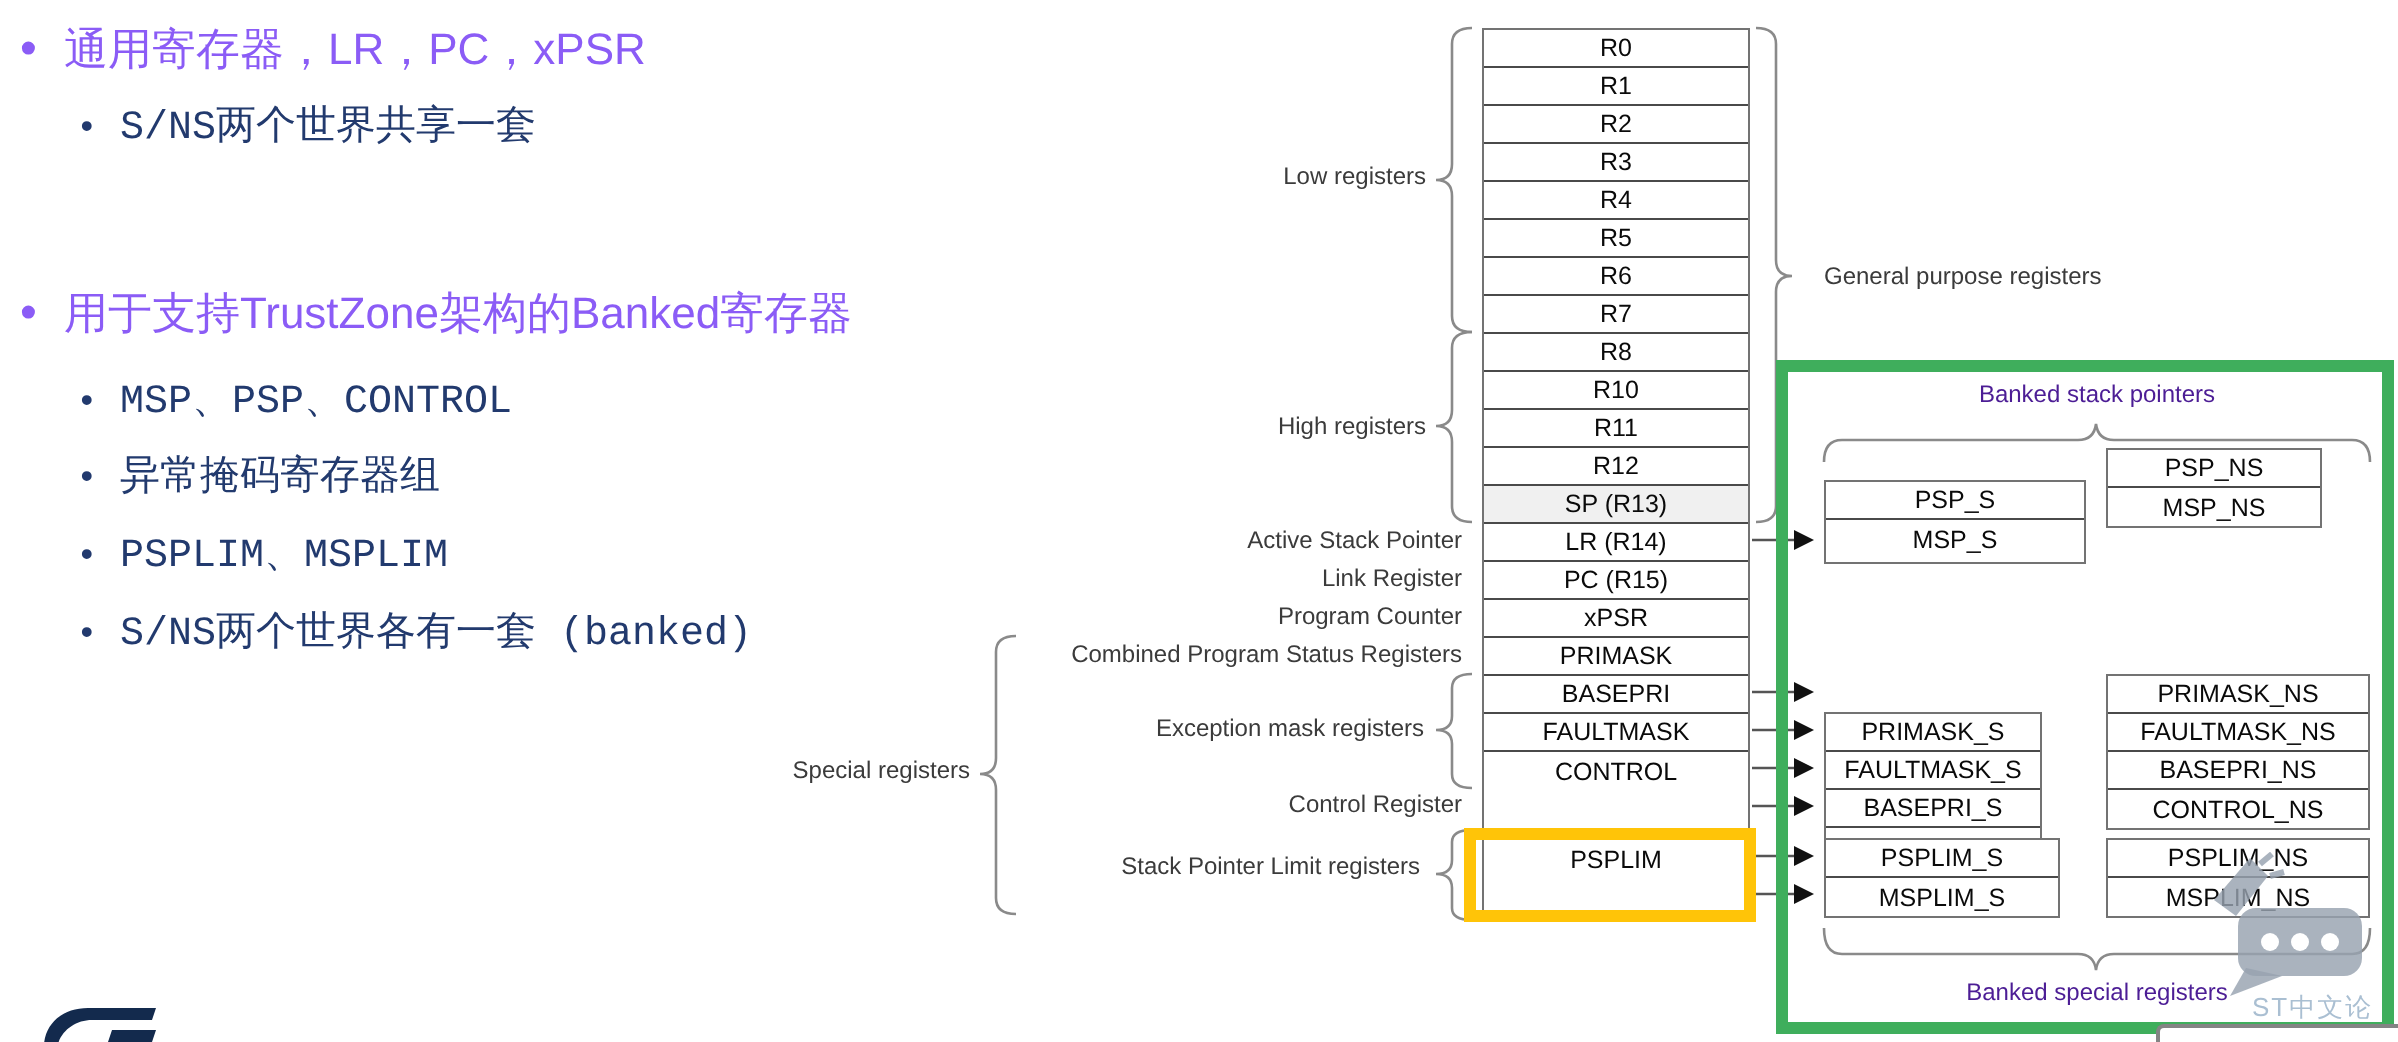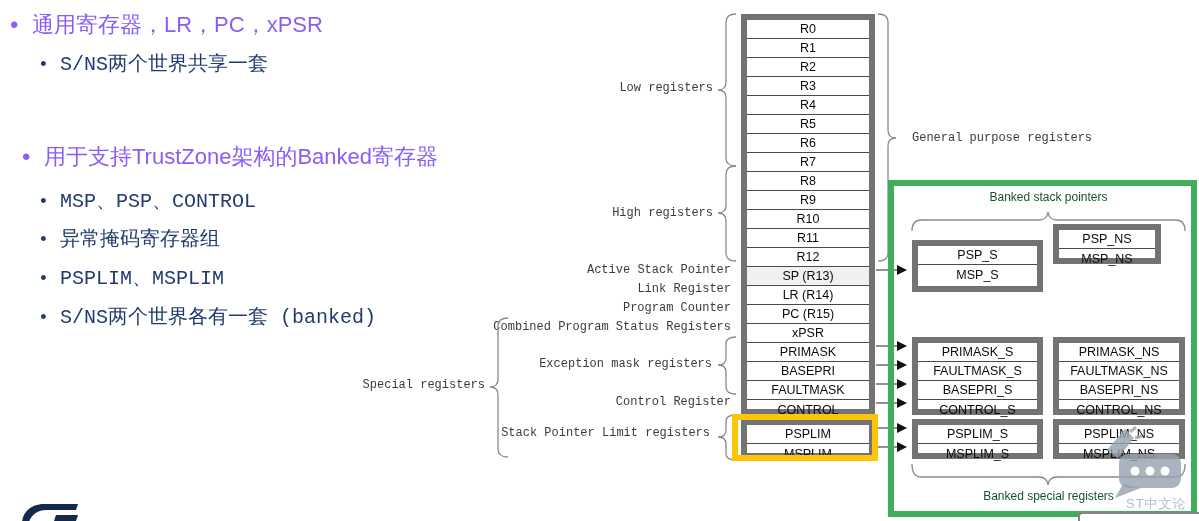--- a/index.html
+++ b/index.html
@@ -10,30 +10,30 @@
   }
   
   .bullet{position:absolute;display:flex;align-items:flex-start;white-space:nowrap;}
   .bullet.main{color:#8b5cf6;font-size:22px;line-height:34px;}
   .bullet.sub{color:#223a6e;font-size:20px;line-height:26px;font-family:Liberation Mono, monospace;}
   .bullet .dot{flex:0 0 auto;}
   .bullet.main .dot{width:22px;font-size:24px;}
   .bullet.sub .dot{width:22px;font-size:18px;}
   .bullet .dot::before{content:"\2022";}
   
-  .grp{position:absolute;border:6px solid #737373;background:#fff;box-sizing:border-box;z-index:2;}
+  .grp{position:absolute;border:1px solid #737373;background:#fff;box-sizing:border-box;z-index:2;}
   .row{height:19px;box-sizing:border-box;border-bottom:1px solid #4a4a4a;
        display:flex;align-items:center;justify-content:center;
        font-size:12.5px;color:#0a0a0a;}
   .grp .row:last-child{border-bottom:none;text-align:right;}
   .row.shaded{background:#f0f0f0;}
   
-  .dlabel{position:absolute;font-size:12px;color:#3b3b3b;white-space:nowrap;height:16px;line-height:16px;z-index:2;font-family:Liberation Mono, monospace;}
+  .dlabel{position:absolute;font-size:12px;color:#3b3b3b;white-space:nowrap;height:16px;line-height:16px;z-index:2;}
   .dlabel.r{text-align:right;}
-  .ctitle{position:absolute;font-size:12px;color:#14532d;text-align:center;z-index:2;}
+  .ctitle{position:absolute;font-size:12px;color:#4c1d95;text-align:center;z-index:2;}
   
   .hlbox{position:absolute;box-sizing:border-box;background:transparent;z-index:5;pointer-events:none;}
   #greenBox{left:888px;top:180px;width:309px;height:337px;border:6px solid #3fae5c;}
   #yellowBox{left:732px;top:414px;width:146px;height:47px;border:6px solid #ffc408;}
   
   #lines{position:absolute;left:0;top:0;z-index:3;pointer-events:none;}
   
   #wmicon{position:absolute;left:1103px;top:426px;z-index:8;pointer-events:none;}
   #wmtext{position:absolute;left:1126px;top:495px;font-size:13px;color:#aabfd2;z-index:8;letter-spacing:1px;}
   
@@ -46,21 +46,21 @@
 
 <div class="bullet main" style="left:10px;top:8px">
   <span class="dot"></span>
   <span>通用寄存器，LR，PC，xPSR</span>
 </div>
 <div class="bullet sub" style="left:38px;top:52px">
   <span class="dot"></span>
   <span>S/NS两个世界共享一套</span>
 </div>
 
-<div class="bullet main" style="left:22px;top:140px">
+<div class="bullet main" style="left:10px;top:140px">
   <span class="dot"></span>
   <span>用于支持TrustZone架构的Banked寄存器</span>
 </div>
 <div class="bullet sub" style="left:38px;top:189px">
   <span class="dot"></span>
   <span>MSP、PSP、CONTROL</span>
 </div>
 <div class="bullet sub" style="left:38px;top:227px">
   <span class="dot"></span>
   <span>异常掩码寄存器组</span>
@@ -77,64 +77,62 @@
 <div class="grp" style="left:741px;top:14px;width:134px;height:401px">
   <div class="row">R0</div>
   <div class="row">R1</div>
   <div class="row">R2</div>
   <div class="row">R3</div>
   <div class="row">R4</div>
   <div class="row">R5</div>
   <div class="row">R6</div>
   <div class="row">R7</div>
   <div class="row">R8</div>
-  <div class="row">R9</div>
   <div class="row">R10</div>
   <div class="row">R11</div>
   <div class="row">R12</div>
   <div class="row shaded" style="background: rgb(240, 240, 240);">SP (R13)</div>
   <div class="row">LR (R14)</div>
   <div class="row">PC (R15)</div>
   <div class="row">xPSR</div>
   <div class="row">PRIMASK</div>
   <div class="row">BASEPRI</div>
   <div class="row">FAULTMASK</div>
   <div class="row">CONTROL</div>
 </div>
 
 <div class="grp" style="left:741px;top:419px;width:134px;height:40px">
   <div class="row">PSPLIM</div>
-  <div class="row">MSPLIM</div>
 </div>
 
 <div class="ctitle" style="left:912px;top:190px;width:273px">Banked stack pointers</div>
 
-<div class="grp" style="left:912px;top:240px;width:131px;height:52px">
+<div class="grp" style="left:912px;top:240px;width:131px;height:42px">
   <div class="row">PSP_S</div>
   <div class="row">MSP_S</div>
 </div>
 <div class="grp" style="left:1053px;top:224px;width:108px;height:40px">
   <div class="row">PSP_NS</div>
   <div class="row">MSP_NS</div>
 </div>
 
-<div class="grp" style="left:912px;top:337px;width:131px;height:78px">
+<div class="grp" style="left:912px;top:356px;width:109px;height:78px">
   <div class="row">PRIMASK_S</div>
   <div class="row">FAULTMASK_S</div>
   <div class="row">BASEPRI_S</div>
   <div class="row">CONTROL_S</div>
 </div>
 <div class="grp" style="left:1053px;top:337px;width:132px;height:78px">
   <div class="row">PRIMASK_NS</div>
   <div class="row">FAULTMASK_NS</div>
   <div class="row">BASEPRI_NS</div>
   <div class="row">CONTROL_NS</div>
 </div>
 
-<div class="grp" style="left:912px;top:419px;width:131px;height:40px">
+<div class="grp" style="left:912px;top:419px;width:118px;height:40px">
   <div class="row">PSPLIM_S</div>
   <div class="row">MSPLIM_S</div>
 </div>
 <div class="grp" style="left:1053px;top:419px;width:132px;height:40px">
   <div class="row">PSPLIM_NS</div>
   <div class="row">MSPLIM_NS</div>
 </div>
 
 <div class="ctitle" style="left:912px;top:489px;width:273px">Banked special registers</div>
 

